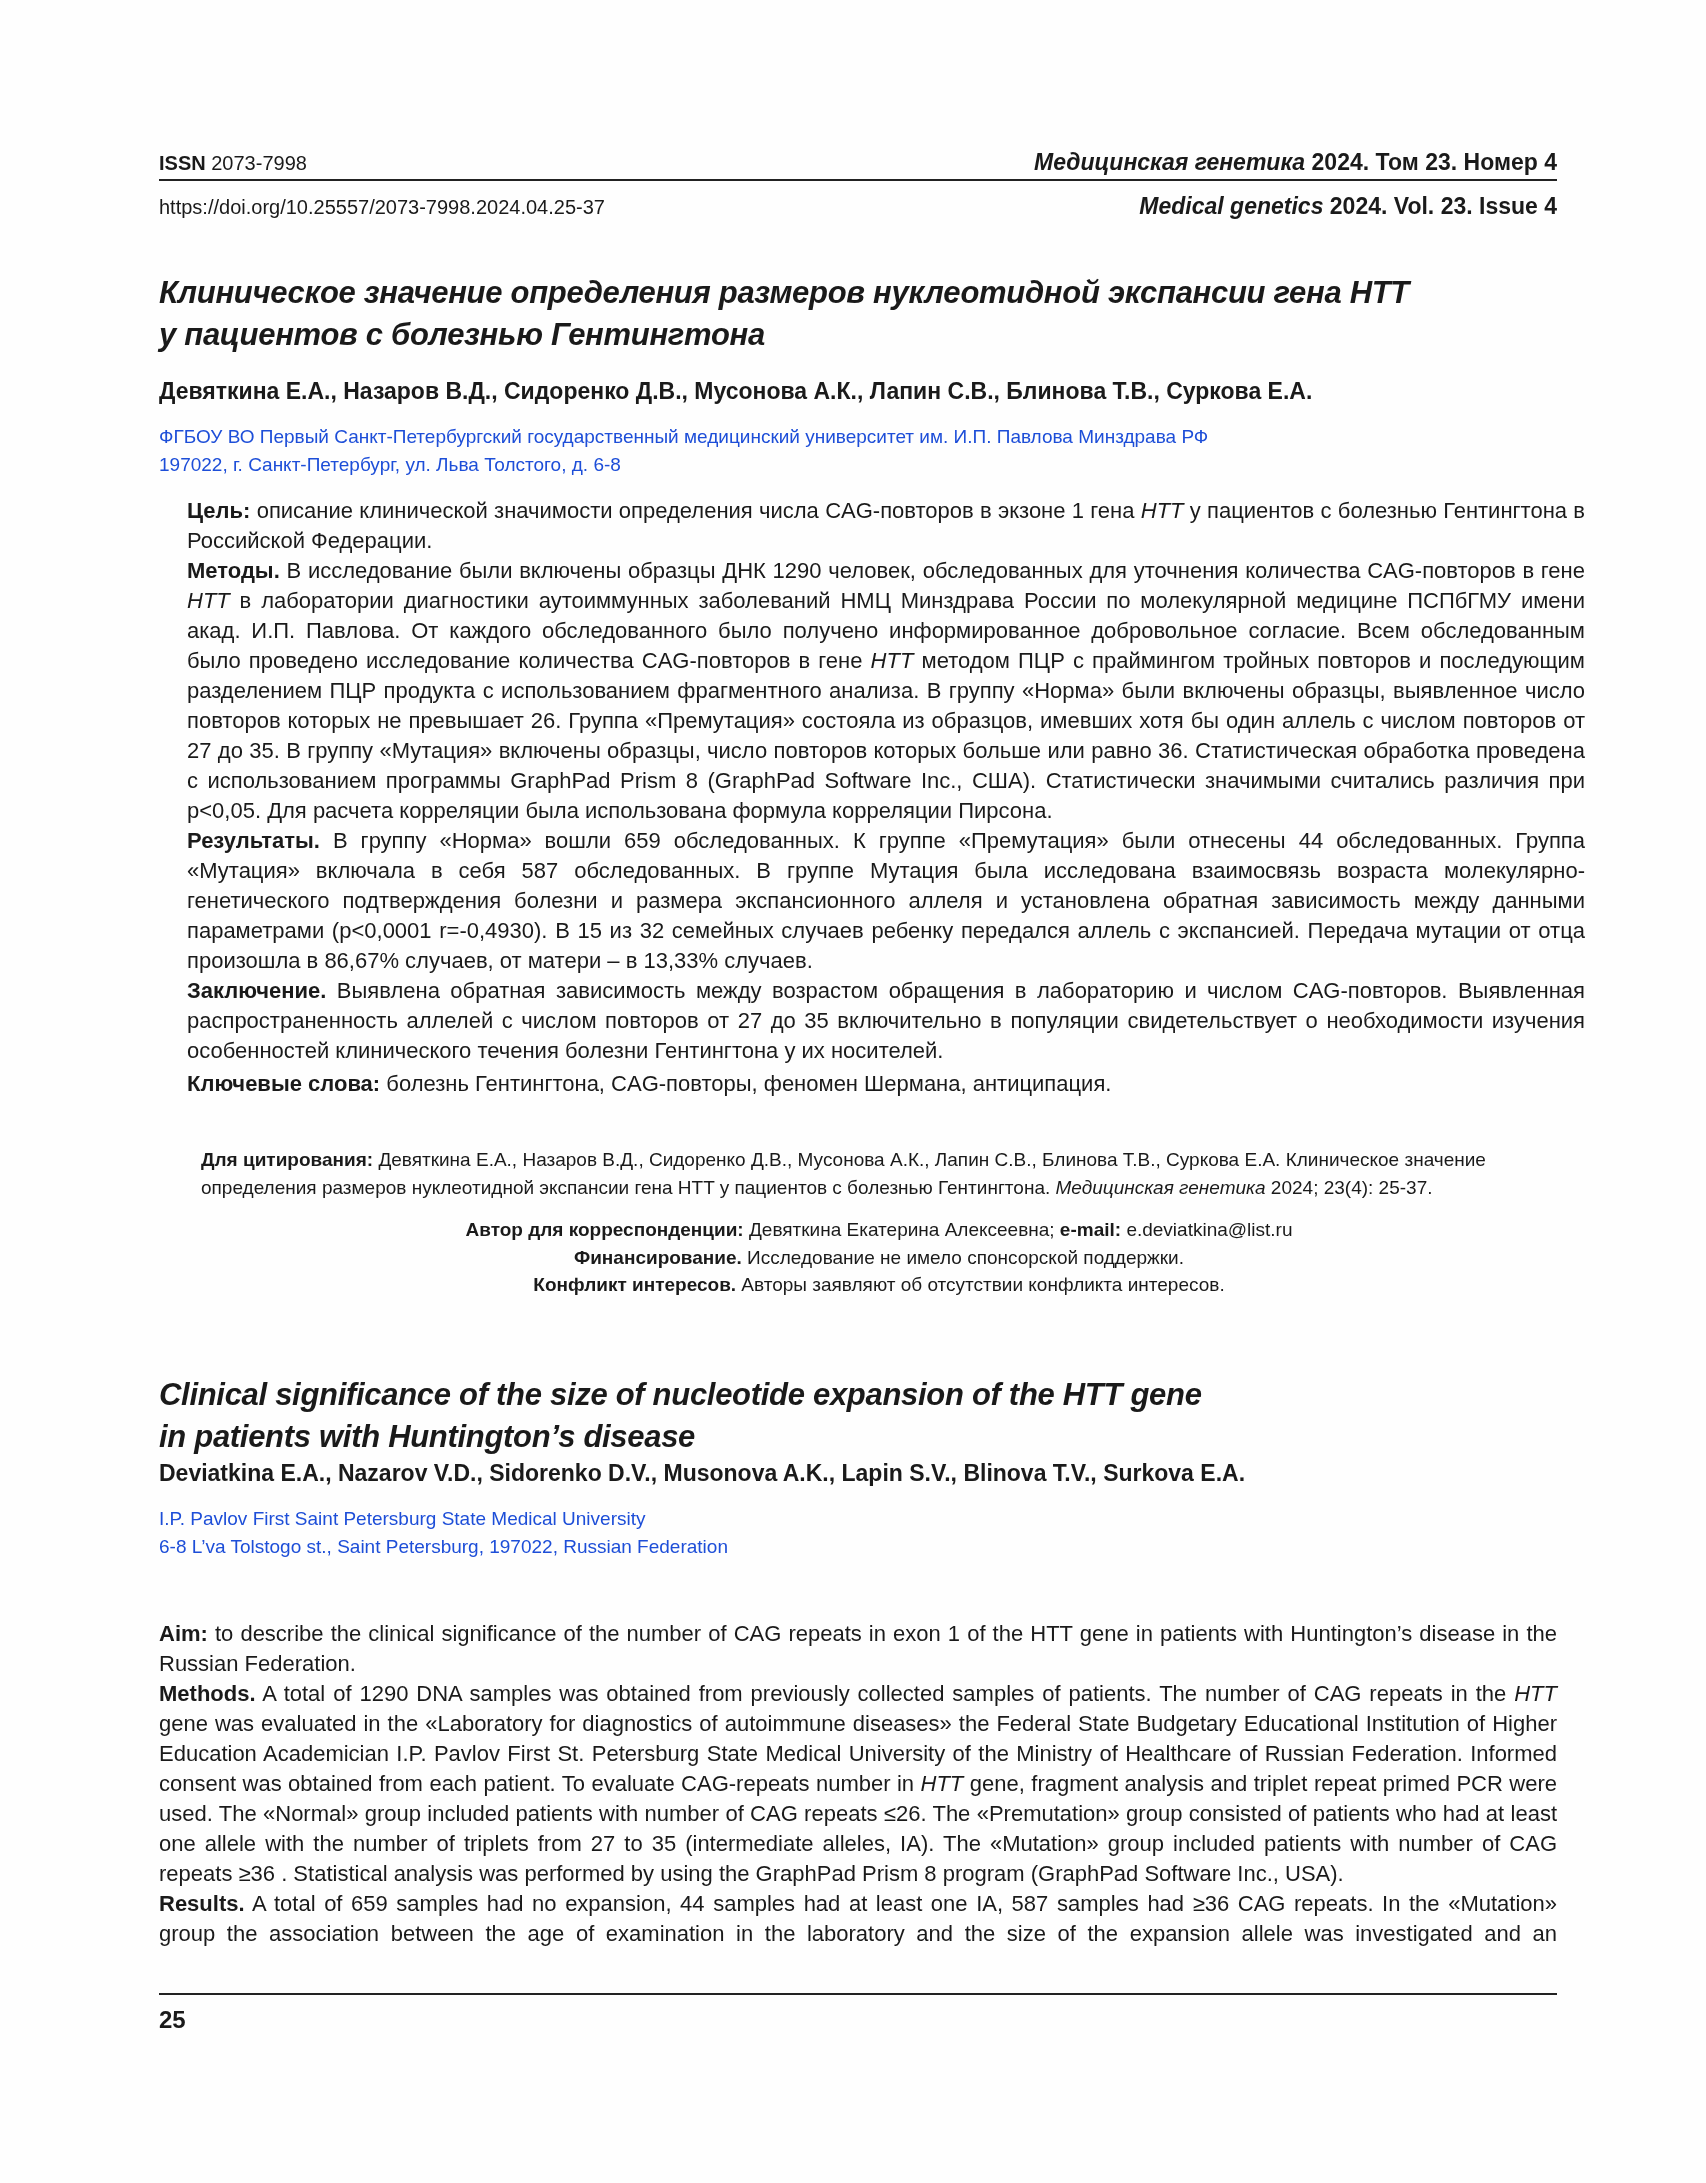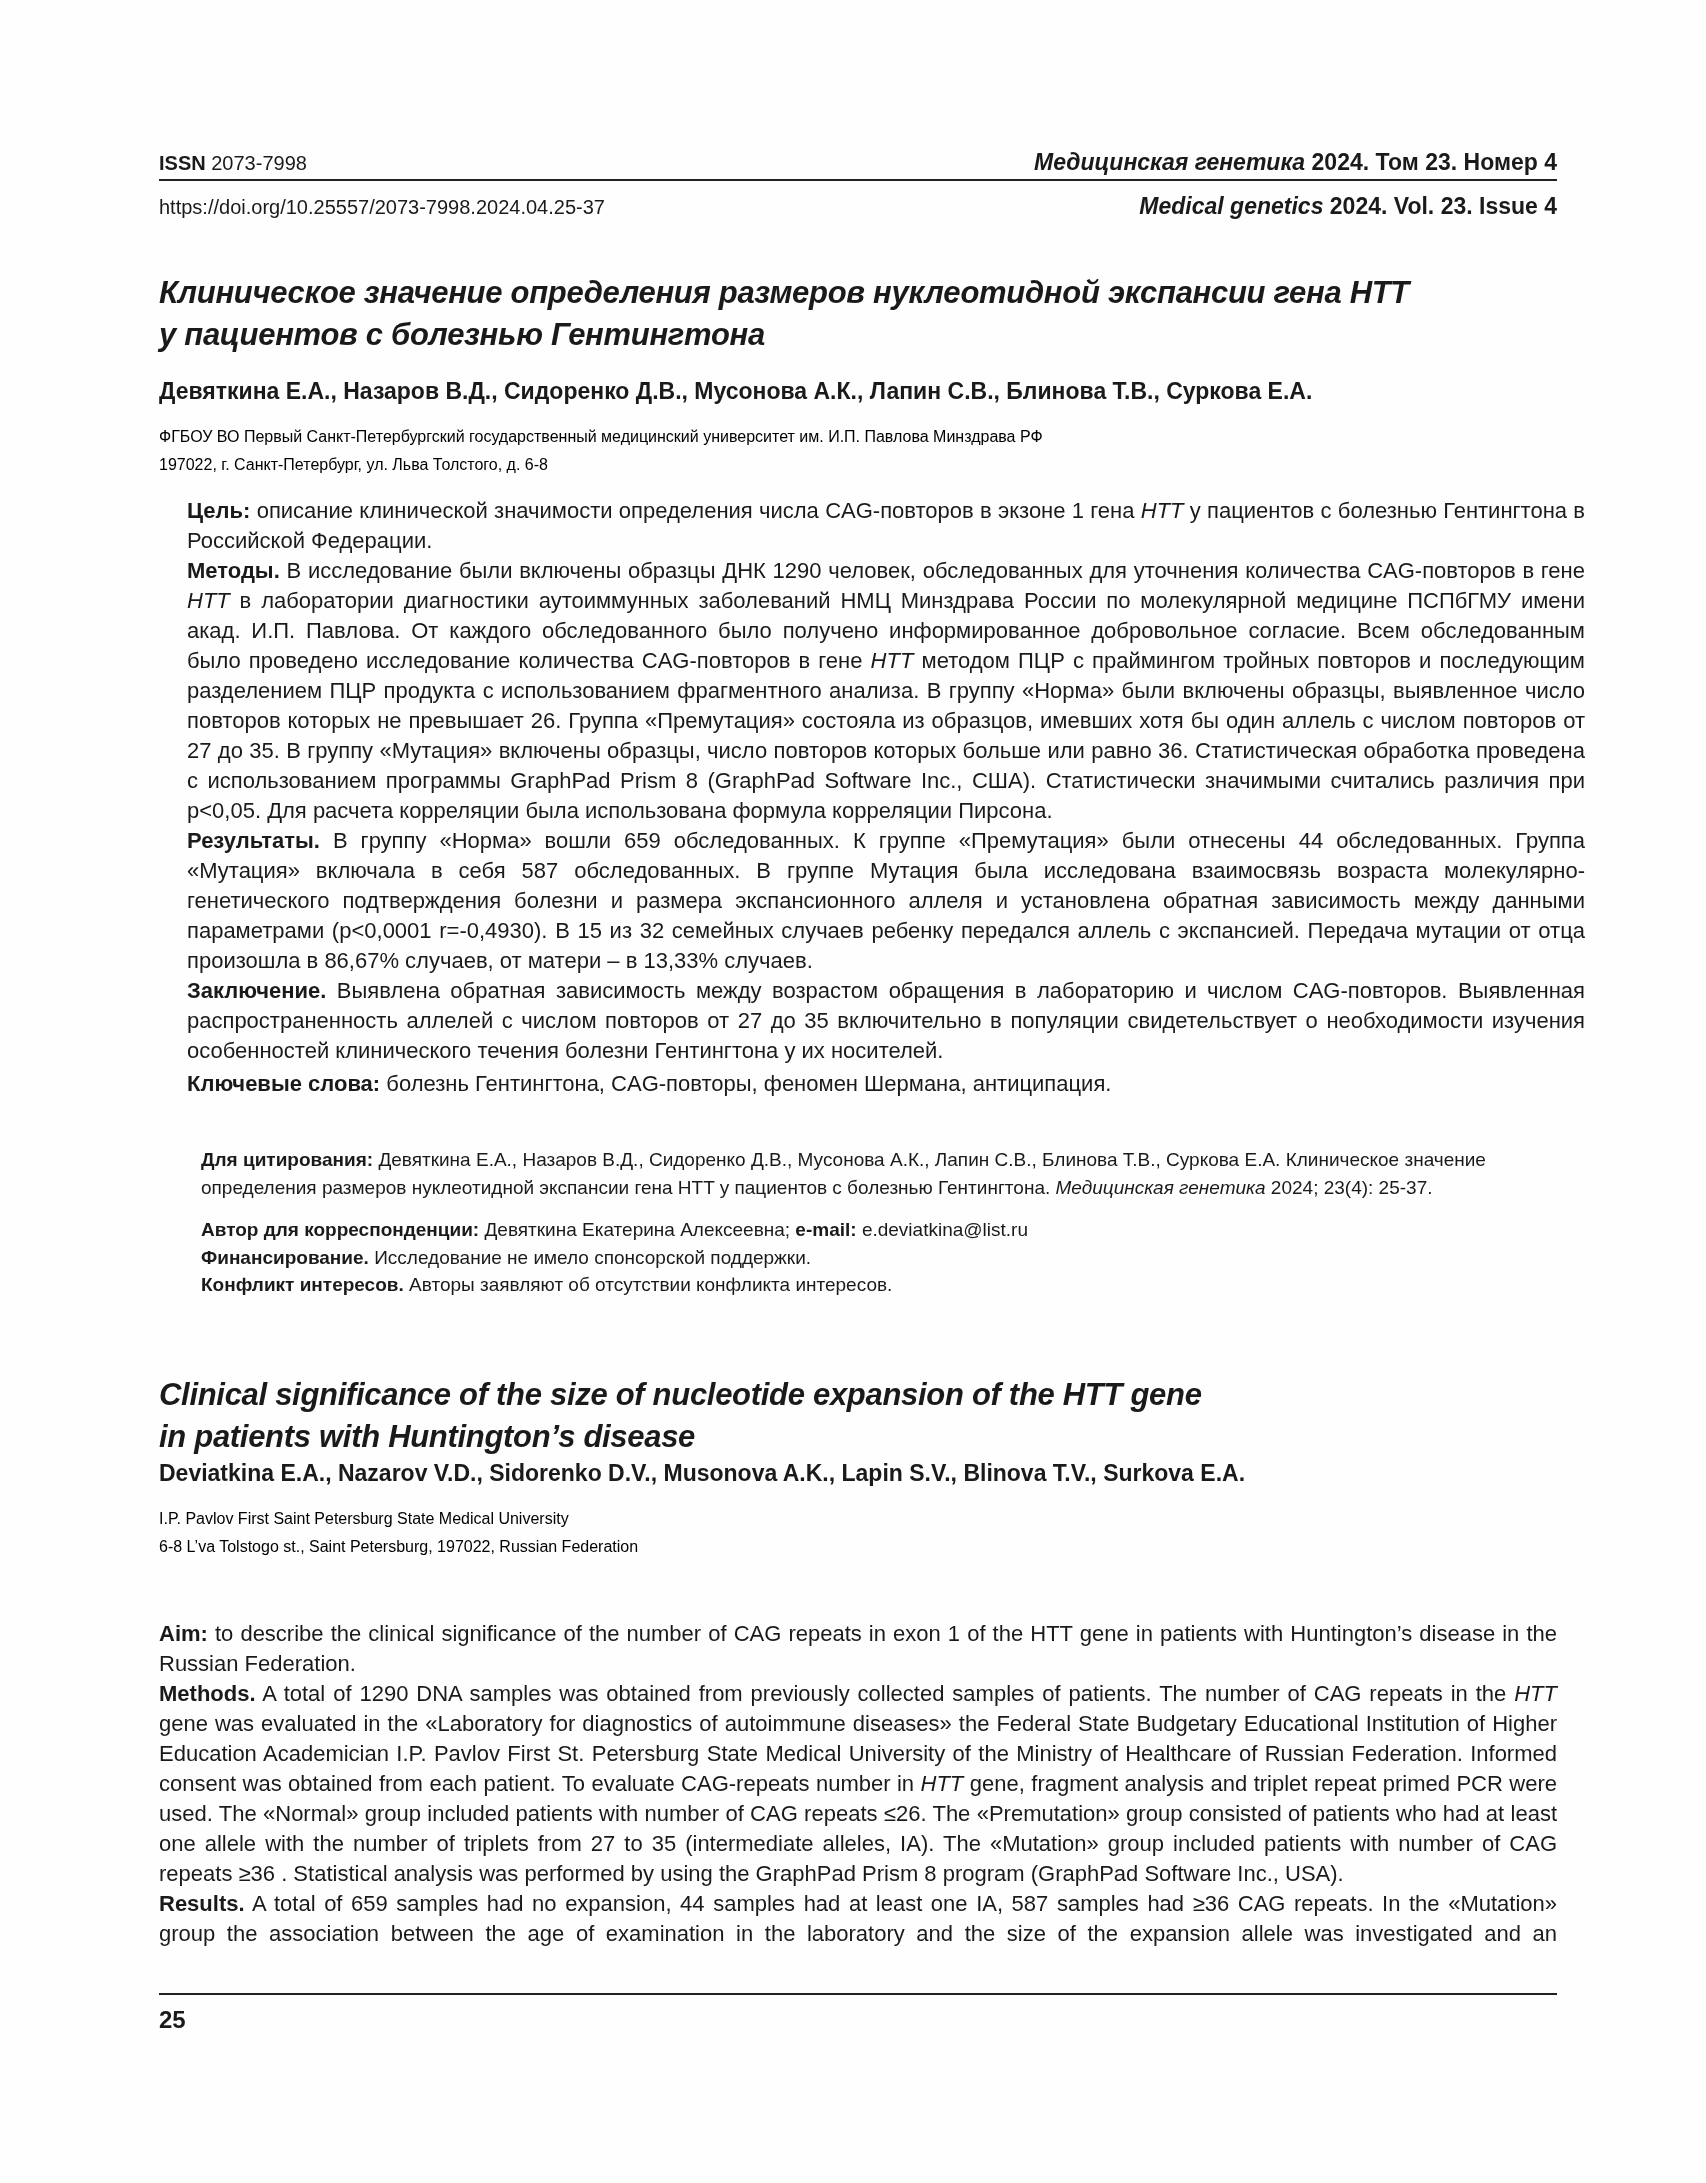--- a/index.html
+++ b/index.html
@@ -14,21 +14,21 @@
   .hdr2 { top: 193px; font-size: 20px; }
   .hdr-rule { position: absolute; left: 0; top: 179px; width: 1398px; height: 2px; background: #222; }
   .hdr-right { font-weight: bold; font-size: 23px; }
   .hdr-right i { font-weight: bold; }
   .b { font-weight: bold; }
   .title {
     position: absolute; font-style: italic; font-weight: bold; font-size: 31px; line-height: 42px;
     letter-spacing: -0.3px;
   }
   .authors { position: absolute; font-weight: bold; font-size: 23px; }
-  .affil { position: absolute; font-size: 16px; line-height: 28px; color: #000000; }
+  .affil { position: absolute; font-size: 19px; line-height: 28px; color: #1d4ed8; }
   .abstract { position: absolute; width: 1398px; font-size: 22px; line-height: 30px; text-align: justify; }
   .abstract p { margin: 0; }
   .meta { position: absolute; left: 42px; width: 1356px; font-size: 19px; line-height: 27.6px; }
   .meta p { margin: 0; }
   .footer-rule { position: absolute; left: 0; top: 1993px; width: 1398px; height: 2px; background: #222; }
   .footer { position: absolute; left: 0; top: 2006px; width: 1398px; display: flex; justify-content: space-between; font-weight: bold; font-size: 24px; }
   .footer i { font-weight: bold; }
 </style>
 </head>
 <body>
@@ -59,21 +59,21 @@
     <p><span class="b">Цель:</span><span> описание клинической значимости определения числа CAG-повторов в экзоне 1 гена </span><i>HTT</i><span> у пациентов с болезнью Гентингтона в Российской Федерации.</span></p>
     <p><span class="b">Методы.</span><span> В исследование были включены образцы ДНК 1290 человек, обследованных для уточнения количества CAG-повторов в гене </span><i>HTT</i><span> в лаборатории диагностики аутоиммунных заболеваний НМЦ Минздрава России по молекулярной медицине ПСПбГМУ имени акад. И.П. Павлова. От каждого обследованного было получено информированное добровольное согласие. Всем обследованным было проведено исследование количества CAG-повторов в гене </span><i>HTT</i><span> методом ПЦР с праймингом тройных повторов и последующим разделением ПЦР продукта с использованием фрагментного анализа. В группу «Норма» были включены образцы, выявленное число повторов которых не превышает 26. Группа «Премутация» состояла из образцов, имевших хотя бы один аллель с числом повторов от 27 до 35. В группу «Мутация» включены образцы, число повторов которых больше или равно 36. Статистическая обработка проведена с использованием программы GraphPad Prism 8 (GraphPad Software Inc., США). Статистически значимыми считались различия при p&lt;0,05. Для расчета корреляции была использована формула корреляции Пирсона.</span></p>
     <p><span class="b">Результаты.</span><span> В группу «Норма» вошли 659 обследованных. К группе «Премутация» были отнесены 44 обследованных. Группа «Мутация» включала в себя 587 обследованных. В группе Мутация была исследована взаимосвязь возраста молекулярно-генетического подтверждения болезни и размера экспансионного аллеля и установлена обратная зависимость между данными параметрами (p&lt;0,0001 r=-0,4930). В 15 из 32 семейных случаев ребенку передался аллель с экспансией. Передача мутации от отца произошла в 86,67% случаев, от матери – в 13,33% случаев.</span></p>
     <p><span class="b">Заключение.</span><span> Выявлена обратная зависимость между возрастом обращения в лабораторию и числом CAG-повторов. Выявленная распространенность аллелей с числом повторов от 27 до 35 включительно в популяции свидетельствует о необходимости изучения особенностей клинического течения болезни Гентингтона у их носителей.</span></p>
     <p style="margin-top:2.7px;"><span class="b">Ключевые слова:</span><span> болезнь Гентингтона, CAG-повторы, феномен Шермана, антиципация.</span></p>
   </div>
 
   <div class="meta" style="top:1146px;">
     <p><span class="b">Для цитирования:</span><span> Девяткина Е.А., Назаров В.Д., Сидоренко Д.В., Мусонова А.К., Лапин С.В., Блинова Т.В., Суркова Е.А. Клиническое значение определения размеров нуклеотидной экспансии гена HTT у пациентов с болезнью Гентингтона. </span><i>Медицинская генетика</i><span> 2024; 23(4): 25-37.</span></p>
   </div>
-  <div class="meta" style="top:1216px;">
+  <div class="meta" style="top:1216px;text-align:center;">
     <p><span class="b">Автор для корреспонденции:</span><span> Девяткина Екатерина Алексеевна; </span><span class="b">e-mail:</span><span> e.deviatkina@list.ru</span></p>
     <p><span class="b">Финансирование.</span><span> Исследование не имело спонсорской поддержки.</span></p>
     <p><span class="b">Конфликт интересов.</span><span> Авторы заявляют об отсутствии конфликта интересов.</span></p>
   </div>
 
   <div class="title" style="top:1374px;">
     <div>Clinical significance of the size of nucleotide expansion of the HTT gene</div>
     <div>in patients with Huntington’s disease</div>
   </div>
   <div class="authors" style="top:1460px; ">Deviatkina E.A., Nazarov V.D., Sidorenko D.V., Musonova A.K., Lapin S.V., Blinova T.V., Surkova E.A.</div>

